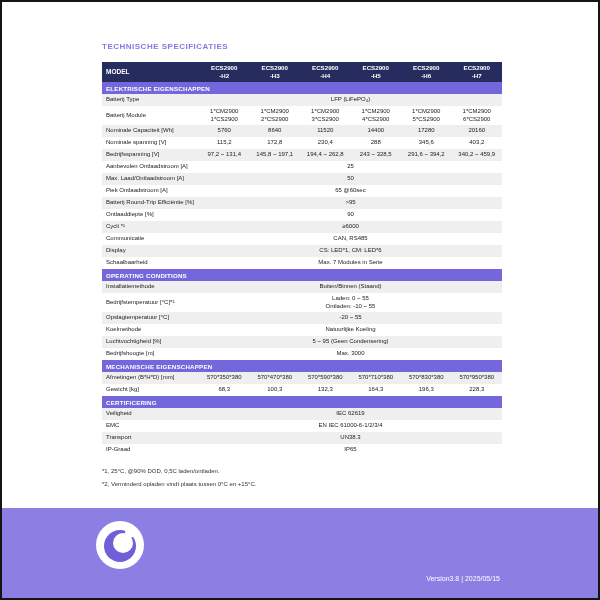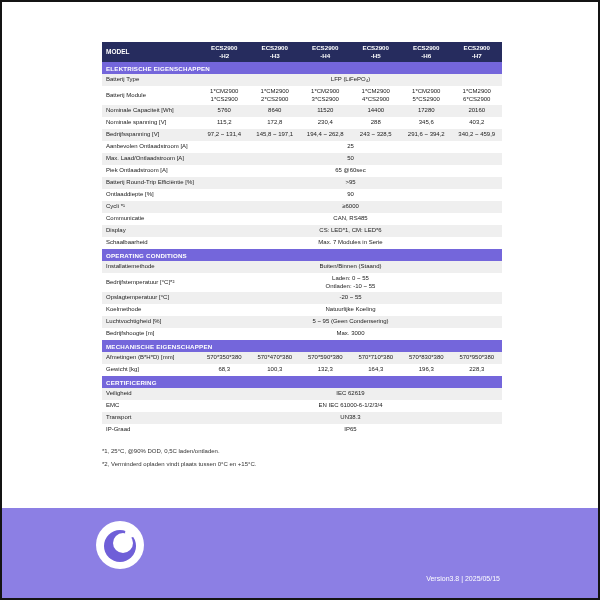--- a/index.html
+++ b/index.html
@@ -41,20 +41,21 @@
     background: var(--footer-purple, #8C7FE4);
   }
   .logo { position: absolute; left: 94px; top: 13px; width: 48px; height: 48px; }
   .version { position: absolute; right: 98px; bottom: 16px; color: #fff; font-size: 7px; }
 </style>
 </head>
 <body>
 
 <div class="page">
   <div class="content">
+    <h1 class="title">TECHNISCHE SPECIFICATIES</h1>
     <div class="spec-table">
         <div class="t-row t-head">
           <div class="cell c-label c-model">MODEL</div>
           <div class="cell c-val c-colhead">ECS2900
 -H2</div>
           <div class="cell c-val c-colhead">ECS2900
 -H3</div>
           <div class="cell c-val c-colhead">ECS2900
 -H4</div>
           <div class="cell c-val c-colhead">ECS2900

